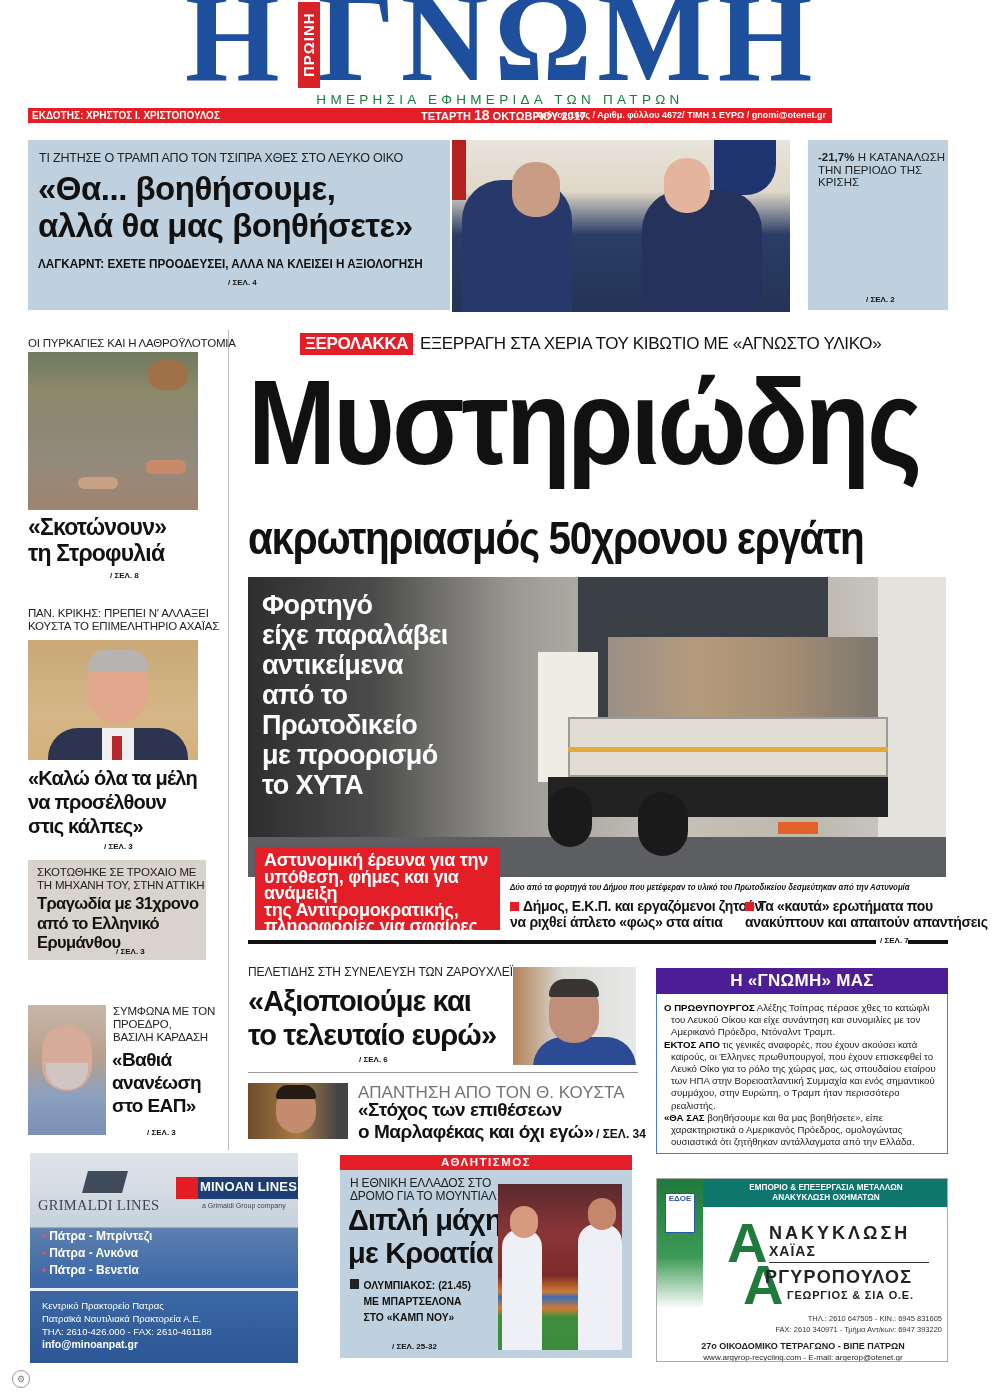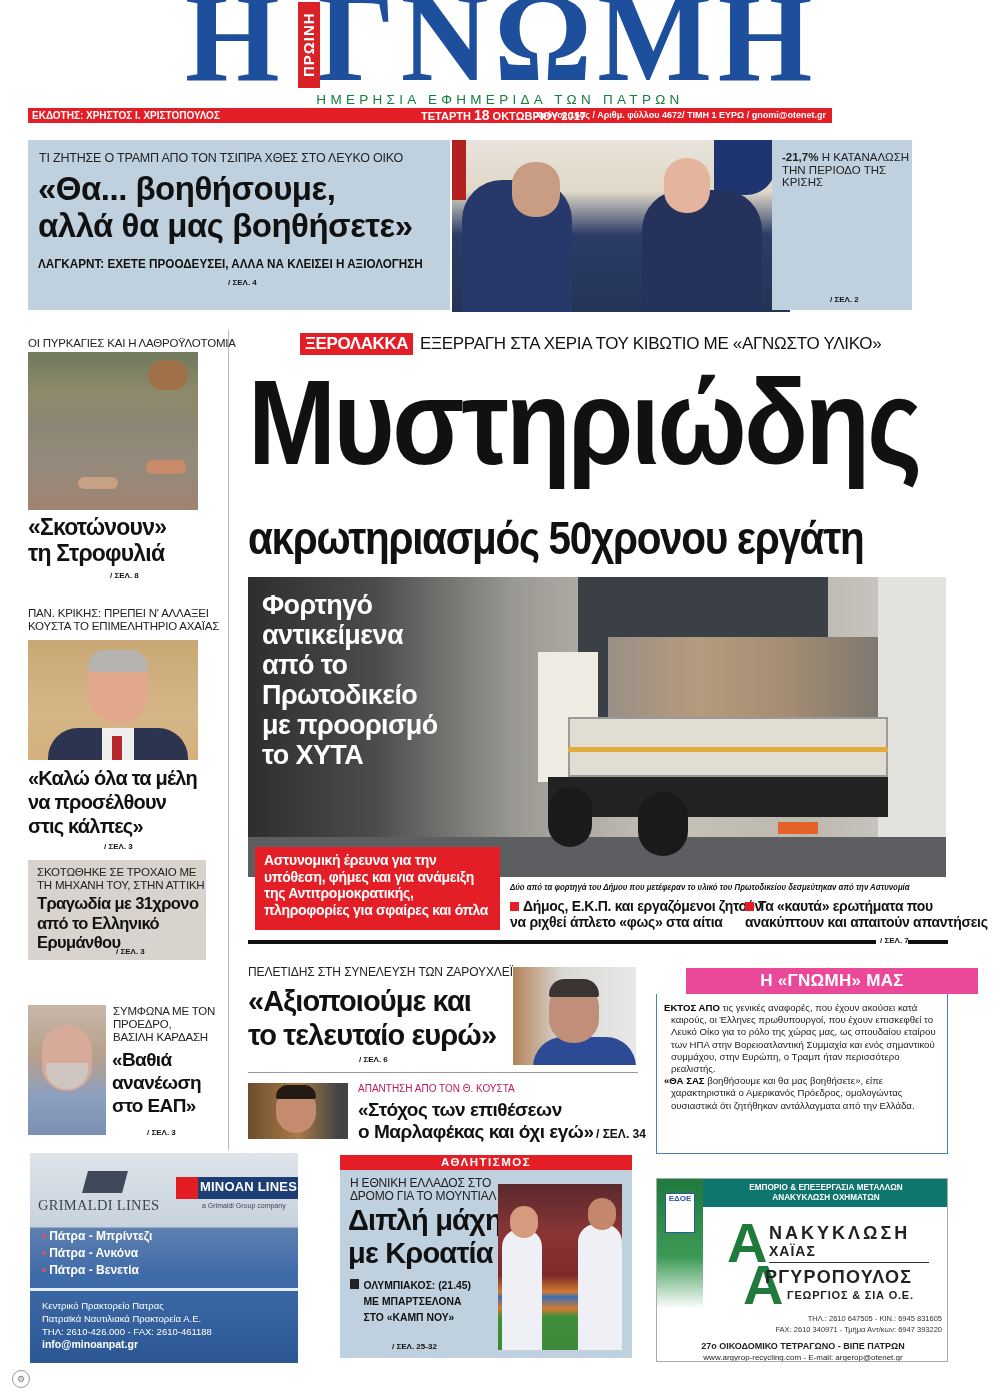--- a/index.html
+++ b/index.html
@@ -24,21 +24,21 @@
   .top-deck { position:absolute; left:10px; top:116px; font-size:13px; font-weight:bold; transform:scaleX(0.9); transform-origin:left; white-space:nowrap; }
   .top-sel { position:absolute; left:200px; top:138px; font-size:8px; font-weight:bold; }
   .top-photo { left:452px; top:140px; width:338px; height:172px; background:linear-gradient(180deg,#e8e4dc 0%,#e0d8c8 30%,#2b3d67 55%,#243456 100%); overflow:hidden; }
   .top-photo .p1 { position:absolute; left:10px; top:40px; width:110px; height:135px; background:#27386a; border-radius:40px 40px 0 0; }
   .top-photo .p2 { position:absolute; left:190px; top:50px; width:120px; height:125px; background:#24325c; border-radius:40px 40px 0 0; }
   .top-photo .h1 { position:absolute; left:60px; top:22px; width:48px; height:55px; background:#c99d84; border-radius:22px; }
   .top-photo .h2 { position:absolute; left:212px; top:18px; width:46px; height:55px; background:#e4b59c; border-radius:22px; }
   .top-photo .flag { position:absolute; left:262px; top:0; width:62px; height:55px; background:#1f3572; border-radius:0 0 30px 0; }
   .top-photo .flag2 { position:absolute; left:0; top:0; width:14px; height:60px; background:#b3221e; }
 
-  .side-box { left:772px; top:140px; width:140px; height:170px; background:#bfd1de; }
+  .side-box { left:808px; top:140px; width:140px; height:170px; background:#bfd1de; }
   .side-kicker { position:absolute; left:10px; top:11px; font-size:11.5px; line-height:12.5px; color:#222; }
   .side-kicker b { font-weight:bold; }
   .side-head { position:absolute; left:8px; top:56px; font-size:26px; font-weight:bold; line-height:31px; letter-spacing:-0.7px; }
   .side-sel { position:absolute; left:58px; top:155px; font-size:8px; font-weight:bold; }
   .kick { font-size:11.5px; color:#222; line-height:13px; letter-spacing:-0.2px; }
   .sel { font-size:8px; font-weight:bold; }
   .vline { left:228px; top:330px; width:1px; height:820px; background:#bbb; }
   .fire-photo { left:28px; top:352px; width:170px; height:158px; background:linear-gradient(180deg,#6f7a5e 0%,#8d8a6a 25%,#8d8674 45%,#948a7c 70%,#a08370 100%); }
   .fire-photo .s1 { position:absolute; left:50px; top:125px; width:40px; height:12px; background:#c8a184; border-radius:6px; }
   .fire-photo .s2 { position:absolute; left:118px; top:108px; width:40px; height:14px; background:#c88a68; border-radius:6px; }
@@ -68,46 +68,46 @@
   .lead-photo .truckbody { position:absolute; left:320px; top:140px; width:320px; height:60px; background:#e1ddd2; border:2px solid #9a9a9a; }
   .lead-photo .stripe { position:absolute; left:320px; top:170px; width:320px; height:5px; background:#e2aa38; }
   .lead-photo .cab { position:absolute; left:290px; top:75px; width:60px; height:130px; background:#efece4; }
   .lead-photo .cargo { position:absolute; left:360px; top:60px; width:270px; height:80px; background:linear-gradient(90deg,#9a8f86,#b59b7d,#a48d72,#7d7870); }
   .lead-photo .under { position:absolute; left:300px; top:200px; width:340px; height:40px; background:#222; }
   .lead-photo .w1 { position:absolute; left:300px; top:210px; width:44px; height:60px; background:#1a1a1a; border-radius:22px; }
   .lead-photo .w2 { position:absolute; left:390px; top:215px; width:50px; height:64px; background:#1a1a1a; border-radius:25px; }
   .lead-photo .plate { position:absolute; left:530px; top:245px; width:40px; height:12px; background:#e2622a; }
   .lead-photo .road { position:absolute; left:0; top:260px; width:698px; height:40px; background:#5c5e62; }
   .lead-overlay { left:262px; top:590px; font-size:27px; font-weight:bold; line-height:30px; color:#fff; letter-spacing:-0.6px; }
-  .lead-redbox { left:255px; top:847px; width:245px; height:83px; background:#e31e26; color:#fff; padding:5px 9px; font-size:14px; line-height:16.5px; font-weight:bold; letter-spacing:-0.3px; }
+  .lead-redbox { left:255px; top:847px; width:245px; height:83px; background:#e31e26; color:#fff; padding:5px 9px; font-size:18px; line-height:16.5px; font-weight:bold; letter-spacing:-0.3px; }
   .lead-caption { left:510px; top:882px; font-size:8.5px; font-style:italic; color:#111; white-space:nowrap; transform:scaleX(0.92); transform-origin:left; font-weight:bold; }
   .bullet { font-size:14px; line-height:16px; font-weight:bold; letter-spacing:-0.3px; color:#111; }
   .bullet .sq { display:inline-block; width:9px; height:9px; background:#e31e26; margin-right:4px; }
   .lead-rule { left:248px; top:940px; width:628px; height:4px; background:#111; }
   .lead-rule2 { left:908px; top:940px; width:40px; height:4px; background:#111; }
   .lead-sel { left:880px; top:936px; font-size:8px; font-weight:bold; }
 
   
   .pel-kick { left:248px; top:965px; font-size:12px; color:#222; letter-spacing:-0.1px; white-space:nowrap; }
   .pel-head { left:248px; top:984px; font-size:29px; font-weight:bold; line-height:34px; letter-spacing:-0.9px; }
   .pel-sel { left:359px; top:1055px; font-size:8px; font-weight:bold; }
   .pel-photo { left:513px; top:967px; width:123px; height:98px; background:linear-gradient(90deg,#b38258 0%,#d8d8d4 40%,#e8e8e8 100%); overflow:hidden; }
   .pel-photo .face { position:absolute; left:36px; top:16px; width:50px; height:60px; background:#c08e79; border-radius:24px; }
   .pel-photo .hair { position:absolute; left:36px; top:12px; width:50px; height:18px; background:#3a3433; border-radius:24px 24px 4px 4px; }
   .pel-photo .body { position:absolute; left:20px; top:70px; width:103px; height:40px; background:#2d4a94; border-radius:30px 30px 0 0; }
   .pel-rule { left:248px; top:1072px; width:390px; height:1px; background:#999; }
   .kousta-photo { left:248px; top:1083px; width:100px; height:56px; background:linear-gradient(90deg,#6e4d2c 0%,#a87a46 50%,#444 90%); overflow:hidden; }
   .kousta-photo .face { position:absolute; left:28px; top:4px; width:40px; height:46px; background:#c48b6e; border-radius:20px; }
   .kousta-photo .hair { position:absolute; left:28px; top:2px; width:40px; height:14px; background:#251b15; border-radius:20px 20px 4px 4px; }
-  .kousta-kick { left:358px; top:1083px; font-size:10px; color:#be185d; white-space:nowrap; }
+  .kousta-kick { left:358px; top:1083px; font-size:17px; color:#737373; white-space:nowrap; }
   .kousta-head { left:358px; top:1099px; font-size:19px; font-weight:bold; line-height:22px; letter-spacing:-0.5px; }
   .kousta-sel { left:596px; top:1127px; font-size:12px; font-weight:bold; }
 
   
-  .gm-title { left:656px; top:968px; width:292px; height:26px; background:#ec4899; color:#fff; font-size:17px; font-weight:bold; text-align:center; line-height:26px; letter-spacing:0.3px;margin-left:30px; }
+  .gm-title { left:656px; top:968px; width:292px; height:26px; background:#4c1d95; color:#fff; font-size:17px; font-weight:bold; text-align:center; line-height:26px; letter-spacing:0.3px; }
   .gm-body { left:656px; top:994px; width:292px; height:160px; border:1px solid #4b7dc1; border-top:none; padding:8px 7px; font-size:9.6px; line-height:12.2px; color:#222; }
   .gm-body p { text-indent:-7px; padding-left:7px; }
   .gm-body b { font-weight:bold; color:#000; }
 
   
   .minoan { left:30px; top:1153px; width:268px; height:210px; background:linear-gradient(180deg,#dfe4ea 0%,#c7d2dd 35%,#5d7fb0 36%,#3d6aa8 60%,#2c5794 100%); overflow:hidden; }
   .grimaldi-logo { position:absolute; left:55px; top:18px; width:40px; height:22px; background:#3f4a5a; transform:skewX(-15deg); }
   .grimaldi-name { position:absolute; left:8px; top:44px; font-family:"Liberation Serif", serif; font-size:14.5px; color:#3c4654; letter-spacing:0.3px; }
   .minoan-badge { position:absolute; left:146px; top:24px; width:136px; height:22px; background:#1d3d75; }
   .minoan-red { position:absolute; left:146px; top:24px; width:22px; height:22px; background:#e21d24; }
@@ -260,20 +260,21 @@
   <div class="cab"></div>
   <div class="truckbody"></div>
   <div class="stripe"></div>
   <div class="under"></div>
   <div class="w1"></div>
   <div class="w2"></div>
   <div class="plate"></div>
 </div>
 <div class="abs lead-overlay">
   <div>Φορτηγό</div>
+  <div>είχε παραλάβει</div>
   <div>αντικείμενα</div>
   <div>από το</div>
   <div>Πρωτοδικείο</div>
   <div>με προορισμό</div>
   <div>το ΧΥΤΑ</div>
 </div>
 <div class="abs lead-redbox">
   <div>Αστυνομική έρευνα για την</div>
   <div>υπόθεση, φήμες και για ανάμειξη</div>
   <div>της Αντιτρομοκρατικής,</div>
@@ -311,20 +312,21 @@
 </div>
 <div class="abs kousta-kick">ΑΠΑΝΤΗΣΗ ΑΠΟ ΤΟΝ Θ. ΚΟΥΣΤΑ</div>
 <div class="abs kousta-head">
   <div>«Στόχος των επιθέσεων</div>
   <div>ο Μαρλαφέκας και όχι εγώ»</div>
 </div>
 <div class="abs kousta-sel">/ ΣΕΛ. 34</div>
 
 <div class="abs gm-title">Η «ΓΝΩΜΗ» ΜΑΣ</div>
 <div class="abs gm-body">
+  <p><b>Ο ΠΡΩΘΥΠΟΥΡΓΟΣ</b><span> Αλέξης Τσίπρας πέρασε χθες το κατώφλι του Λευκού Οίκου και είχε συνάντηση και συνομιλίες με τον Αμερικανό Πρόεδρο, Ντόναλντ Τραμπ.</span></p>
   <p><b>ΕΚΤΟΣ ΑΠΟ</b><span> τις γενικές αναφορές, που έχουν ακούσει κατά καιρούς, οι Έλληνες πρωθυπουργοί, που έχουν επισκεφθεί το Λευκό Οίκο για το ρόλο της χώρας μας, ως σπουδαίου εταίρου των ΗΠΑ στην Βορειοατλαντική Συμμαχία και ενός σημαντικού συμμάχου, στην Ευρώπη, ο Τραμπ ήταν περισσότερο ρεαλιστής.</span></p>
   <p><b>«ΘΑ ΣΑΣ</b><span> βοηθήσουμε και θα μας βοηθήσετε», είπε χαρακτηριστικά ο Αμερικανός Πρόεδρος, ομολογώντας ουσιαστικά ότι ζητήθηκαν αντάλλαγματα από την Ελλάδα.</span></p>
 </div>
 
 <div class="abs minoan">
   <div class="grimaldi-logo"></div>
   <div class="grimaldi-name">GRIMALDI LINES</div>
   <div class="minoan-badge"></div>
   <div class="minoan-red"></div>
   <div class="minoan-name">MINOAN LINES</div>

